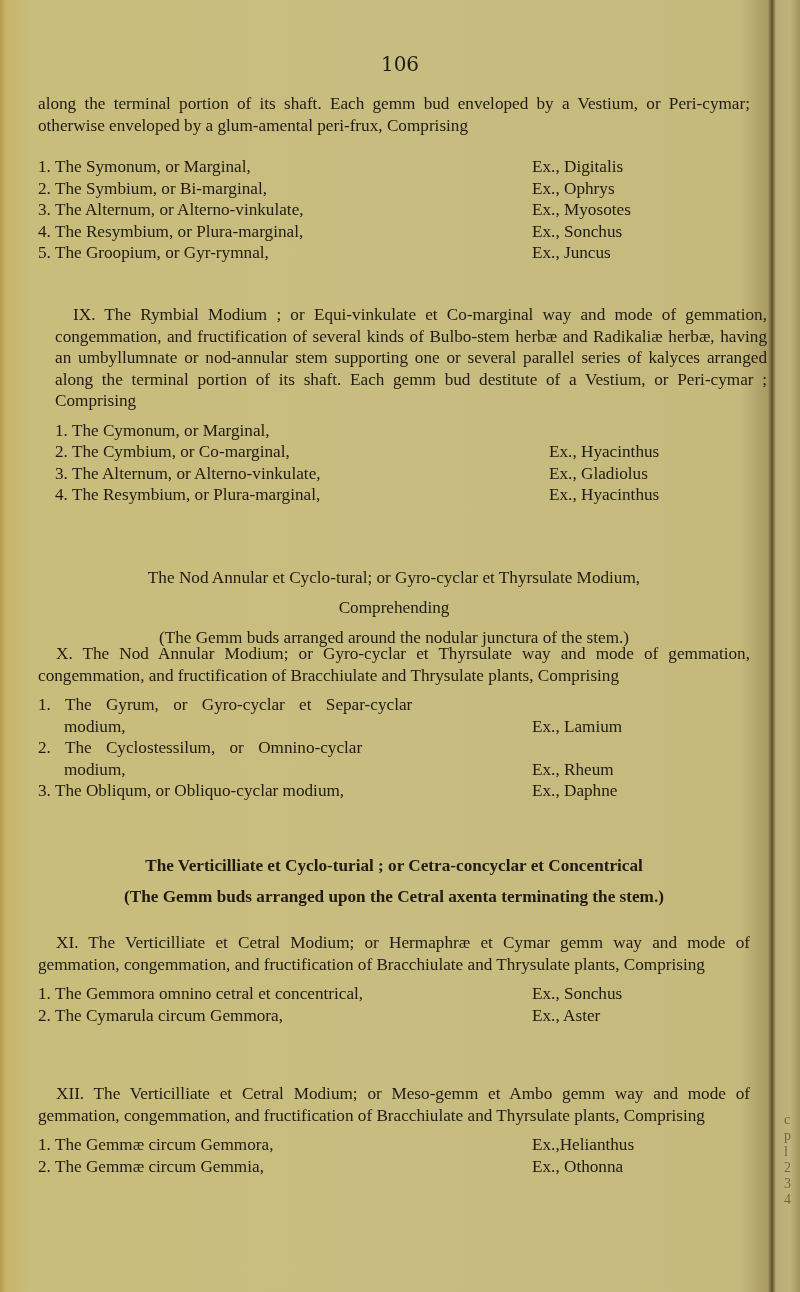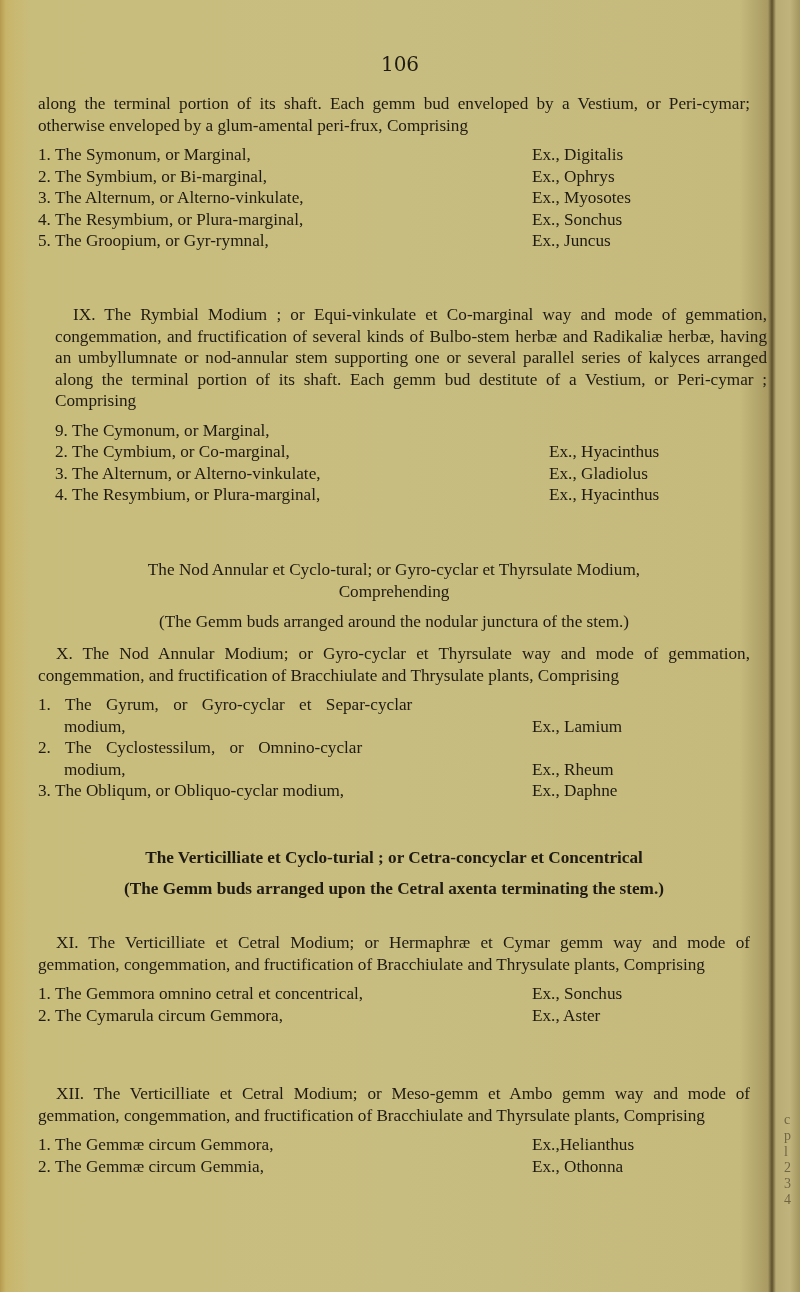--- a/index.html
+++ b/index.html
@@ -16,21 +16,21 @@
     position: absolute; top: 52px; left: 0; width: 800px; text-align: center;
     font-size: 20px; letter-spacing: 0;
   }
   .txt {
     position: absolute; left: 38px; width: 712px;
     font-size: 17.2px; line-height: 21.5px; text-align: justify;
     font-family: "Liberation Serif", "DejaVu Serif", serif;
   }
   .para { text-align: justify; text-align-last: left; margin: 0; }
   .indent { text-indent: 18px; }
-  .center { text-align: center; text-align-last: center; margin: 0; }
+  .center { text-align: center; text-align-last: center; margin: 8px; }
   .list { margin: 0; padding: 0; list-style: none; }
   .list li { position: relative; height: 21.5px; white-space: nowrap; }
   .list li .lbl { position: absolute; left: 0; }
   .list li .ex { position: absolute; left: 494px; }
   .list li.two { height: 43px; }
   .list li.two .lbl2 { position: absolute; left: 0; top: 0; white-space: nowrap; word-spacing: 10px; }
   .list li.two .lbl3 { position: absolute; left: 26px; top: 21.5px; }
   .list li.two .ex { top: 21.5px; }
   .edge-right {
     position: absolute; right: 0; top: 0; width: 24px; height: 1292px;
@@ -42,21 +42,21 @@
 </style>
 </head>
 <body>
 
 <div class="page">
 
   <div class="pagenum">106</div>
 
   <div class="txt" style="top:93px;">
     <p class="para">along the terminal portion of its shaft. Each gemm bud enveloped by a Vestium, or Peri-cymar; otherwise enveloped by a glum-amental peri-frux, Comprising</p>
-    <ul class="list" style="margin-top:8px;">
+    <ul class="list" style="margin-top:20px;">
       <li>
           <span class="lbl">1. The Symonum, or Marginal,</span>
           <span class="ex">Ex., Digitalis</span>
         </li>
       <li>
           <span class="lbl">2. The Symbium, or Bi-marginal,</span>
           <span class="ex">Ex., Ophrys</span>
         </li>
       <li>
           <span class="lbl">3. The Alternum, or Alterno-vinkulate,</span>
@@ -70,21 +70,21 @@
           <span class="lbl">5. The Groopium, or Gyr-rymnal,</span>
           <span class="ex">Ex., Juncus</span>
         </li>
     </ul>
   </div>
 
   <div class="txt" style="top:304px;margin-left:17px;">
     <p class="para indent">IX. The Rymbial Modium ; or Equi-vinkulate et Co-marginal way and mode of gemmation, congemmation, and fructification of several kinds of Bulbo-stem herbæ and Radikaliæ herbæ, having an umbyllumnate or nod-annular stem supporting one or several parallel series of kalyces arranged along the terminal portion of its shaft. Each gemm bud destitute of a Vestium, or Peri-cymar ; Comprising</p>
     <ul class="list" style="margin-top:8px;">
       <li>
-          <span class="lbl">9. The Cymonum, or Marginal,</span>
+          <span class="lbl">1. The Cymonum, or Marginal,</span>
           <span class="ex"></span>
         </li>
       <li>
           <span class="lbl">2. The Cymbium, or Co-marginal,</span>
           <span class="ex">Ex., Hyacinthus</span>
         </li>
       <li>
           <span class="lbl">3. The Alternum, or Alterno-vinkulate,</span>
           <span class="ex">Ex., Gladiolus</span>
         </li>

